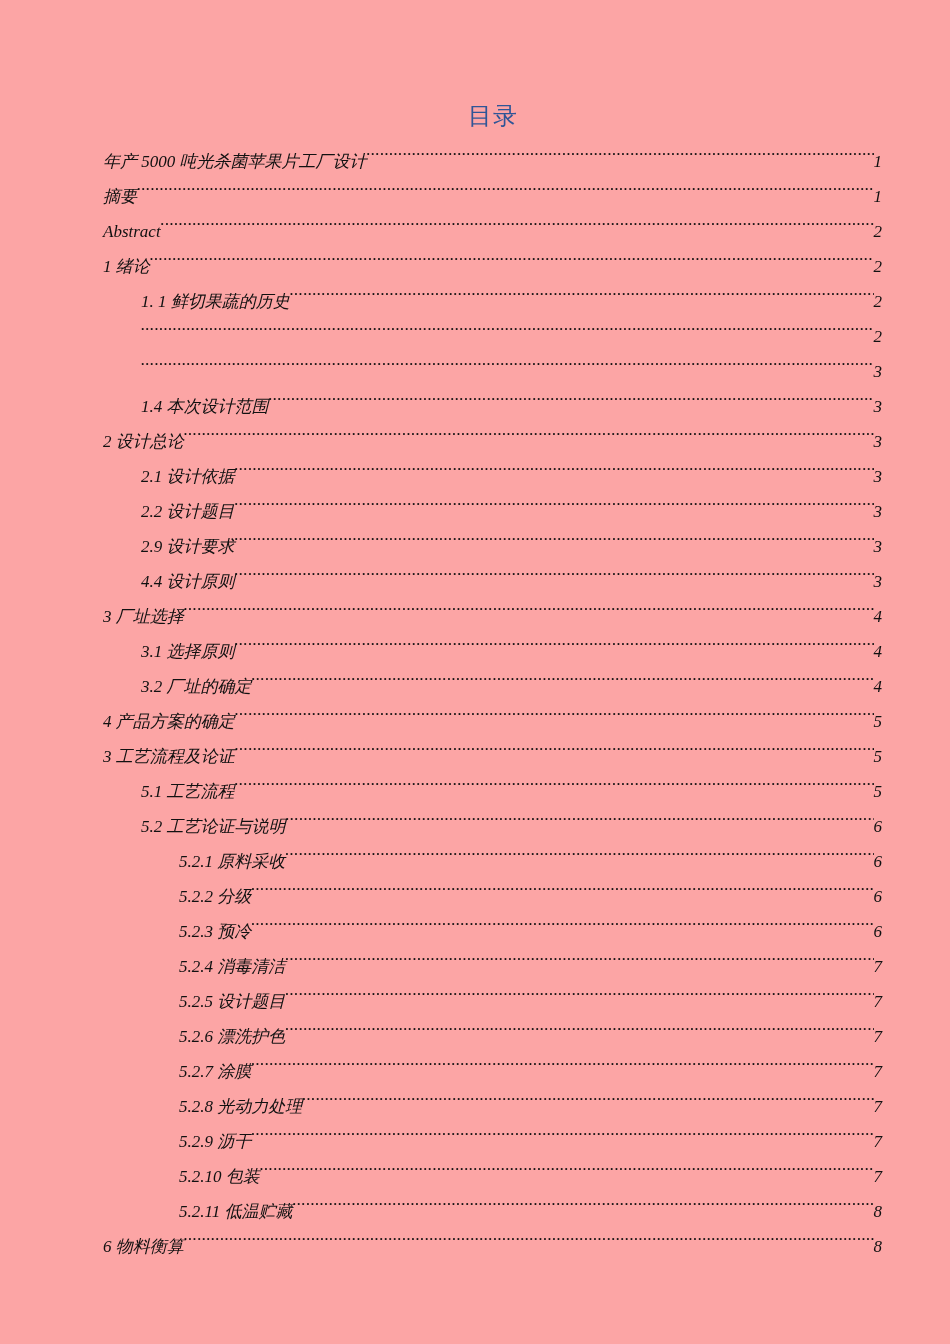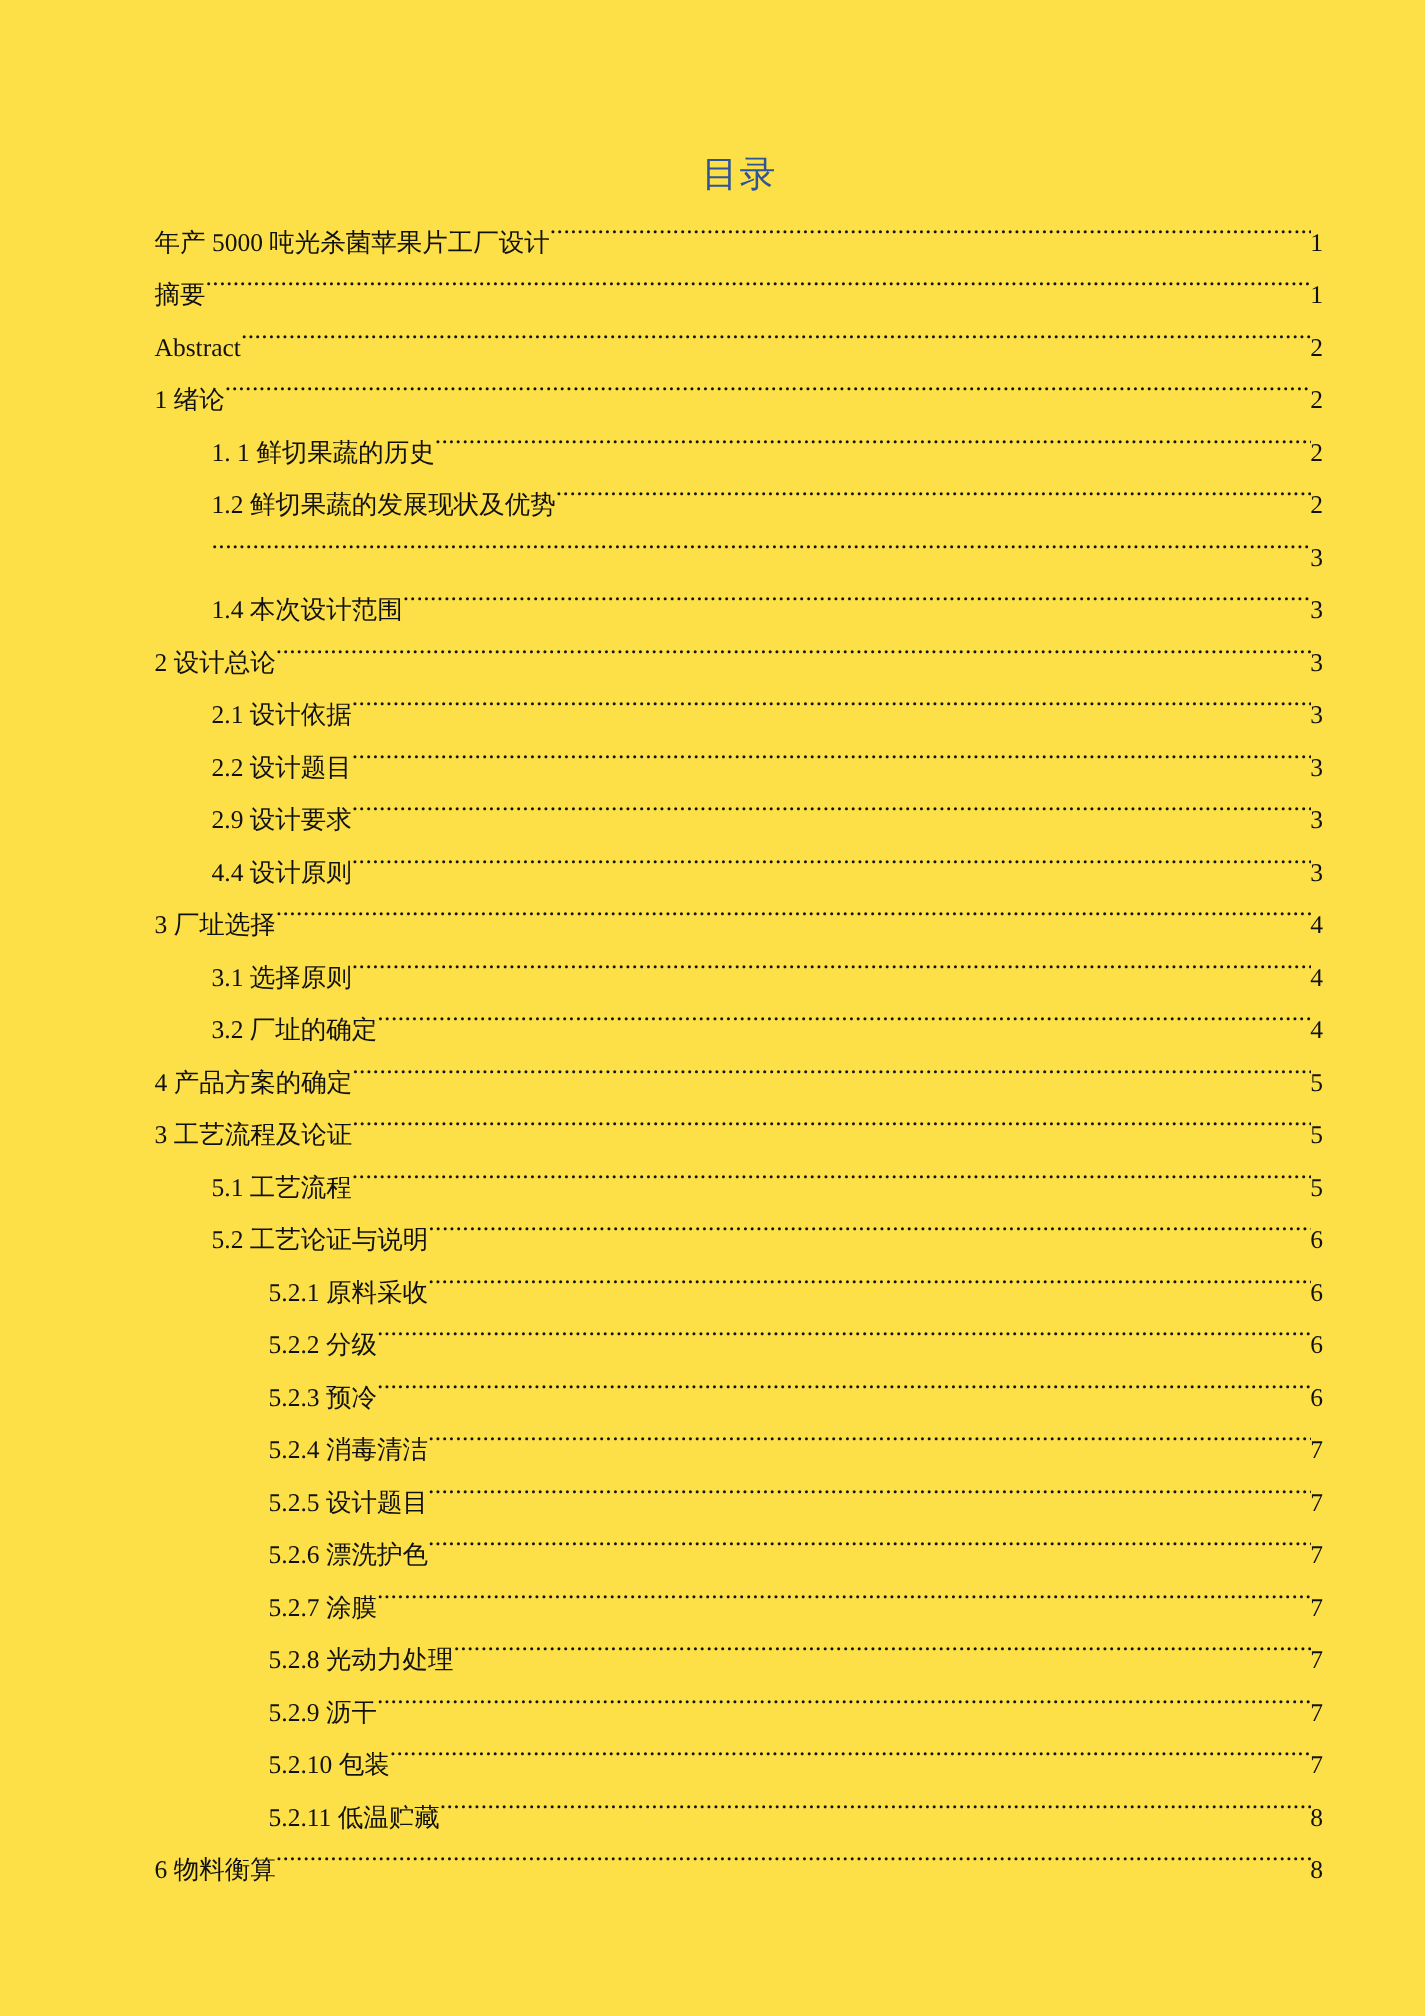--- a/index.html
+++ b/index.html
@@ -14,21 +14,21 @@
       overflow: hidden;
       font-family: "Liberation Serif", "DejaVu Serif", serif;
       color: #111111;
     }
     .page {
       position: absolute;
       left: 0;
       top: 0;
       width: 950px;
       height: 1344px;
-      background: #fde047;
+      background: #fca5a5;
     }
     .toc-title {
       position: absolute;
       left: 0;
       width: 986px;
       top: 100px;
       text-align: center;
       font-family: "DejaVu Sans", "Liberation Sans", sans-serif;
       font-size: 24px;
       line-height: 32px;
@@ -42,20 +42,21 @@
       width: 779px;
     }
     .toc-entry {
       display: flex;
       align-items: baseline;
       height: 35px;
       line-height: 35px;
       font-size: 17px;
       white-space: nowrap;
       cursor: pointer;
+      font-style: italic;
     }
     .toc-entry.level-1 { padding-left: 0; }
     .toc-entry.level-2 { padding-left: 38px; }
     .toc-entry.level-3 { padding-left: 76px; }
     .toc-entry .label {
       flex: 0 0 auto;
       font-family: "Liberation Serif", "DejaVu Serif", serif;
     }
     .toc-entry .leader {
       flex: 1 1 auto;
@@ -103,21 +104,20 @@
       <span class="label">1 绪论</span>
       <span class="leader"></span>
       <span class="page-num">2</span>
     </div>
     <div class="toc-entry level-2">
       <span class="label">1. 1 鲜切果蔬的历史</span>
       <span class="leader"></span>
       <span class="page-num">2</span>
     </div>
     <div class="toc-entry level-2">
-      <span class="label">1.2 鲜切果蔬的发展现状及优势</span>
       <span class="leader"></span>
       <span class="page-num">2</span>
     </div>
     <div class="toc-entry level-2">
       <span class="leader"></span>
       <span class="page-num">3</span>
     </div>
     <div class="toc-entry level-2">
       <span class="label">1.4 本次设计范围</span>
       <span class="leader"></span>

